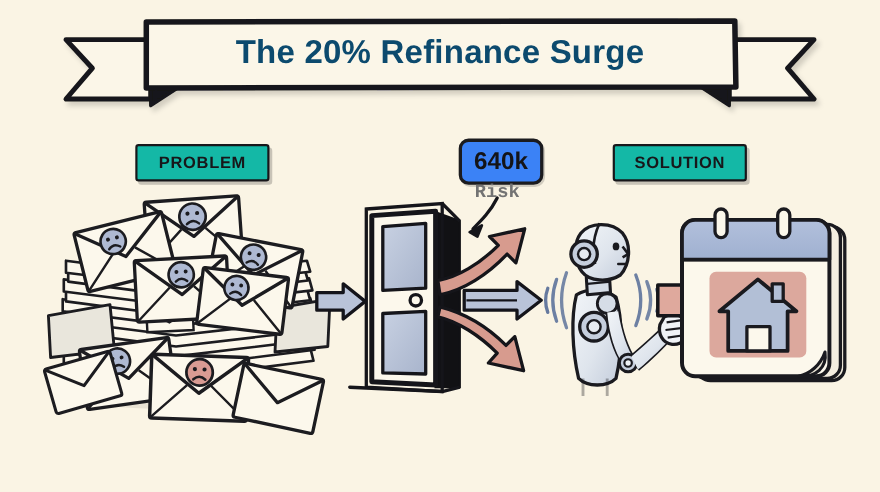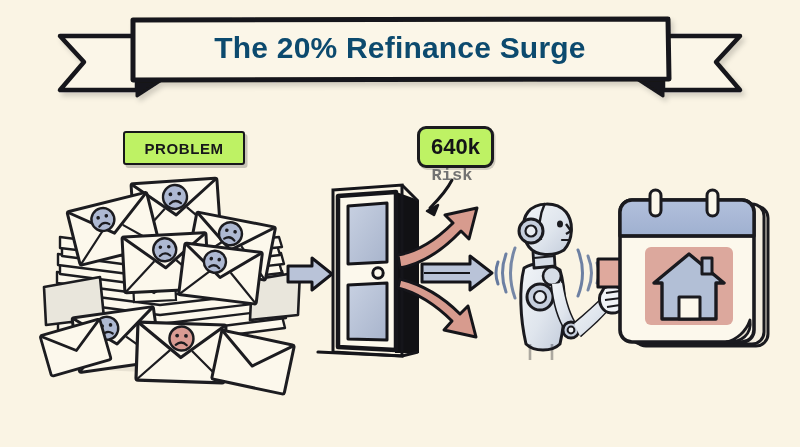--- a/index.html
+++ b/index.html
@@ -48,21 +48,21 @@
     letter-spacing: 0.2px;
     color: #0c4a6e;
     white-space: nowrap;
   }
   
   .tag {
     position: absolute;
     display: flex;
     align-items: center;
     justify-content: center;
-    background: #bef264;
+    background: #14b8a6;
     border: 2.4px solid #17171a;
     border-radius: 3px;
     box-shadow: 2.5px 3px 0 rgba(25,25,25,0.22);
     font-weight: bold;
     color: #17171a;
     font-family: "Liberation Sans", sans-serif;
   }
   #tag-problem {
     left: 123px; top: 131px;
     width: 118px; height: 30px;
@@ -73,21 +73,21 @@
     left: 557px; top: 131px;
     width: 118px; height: 30px;
     font-size: 15px;
     letter-spacing: 0.6px;
   }
   
   #risk-badge {
     position: absolute;
     left: 417px; top: 126px;
     width: 71px; height: 36px;
-    background: #bef264;
+    background: #3b82f6;
     border: 3px solid #1b1b1e;
     border-radius: 9px;
     display: flex;
     align-items: center;
     justify-content: center;
     font-weight: bold;
     font-size: 22px;
     color: #141417;
     font-family: "Liberation Sans", sans-serif;
     box-shadow: 1.5px 2px 0 rgba(30,30,30,0.18);
@@ -403,17 +403,18 @@
 
       <path d="M726 342 C 736 340, 746 332, 750 320 C 752 334, 742 343, 726 342 Z" fill="#e9e3d4" stroke="#1a1a1f" stroke-width="2.8" stroke-linejoin="round"></path>
     </g>
   </svg>
 
   <div class="banner-wrap">
     <div class="banner-text">The 20% Refinance Surge</div>
   </div>
 
   <div class="tag" id="tag-problem">PROBLEM</div>
+  <div class="tag" id="tag-solution">SOLUTION</div>
 
   <div id="risk-badge">640k</div>
   <div id="risk-caption">Risk</div>
 
 </div>
 
 </body></html>

